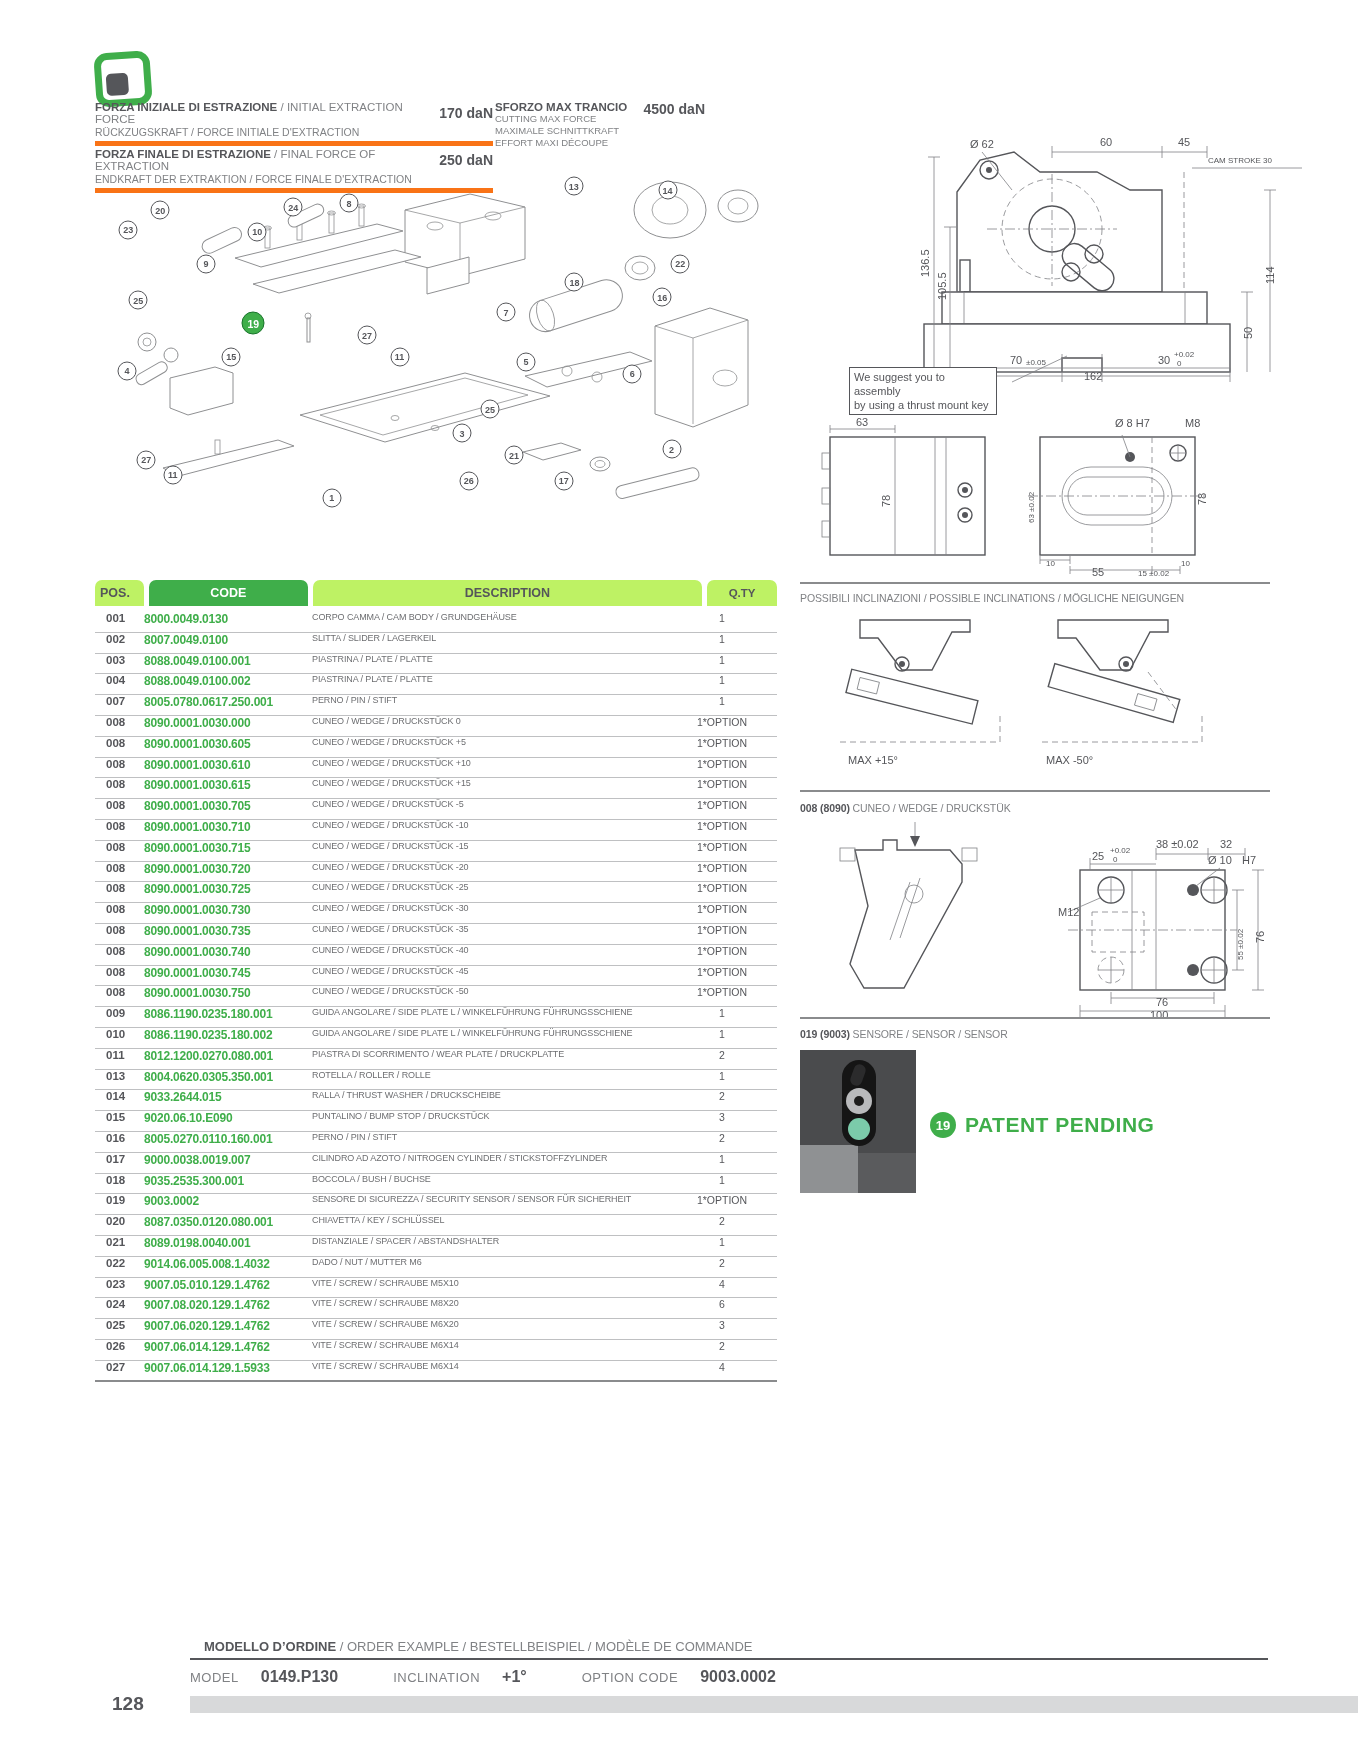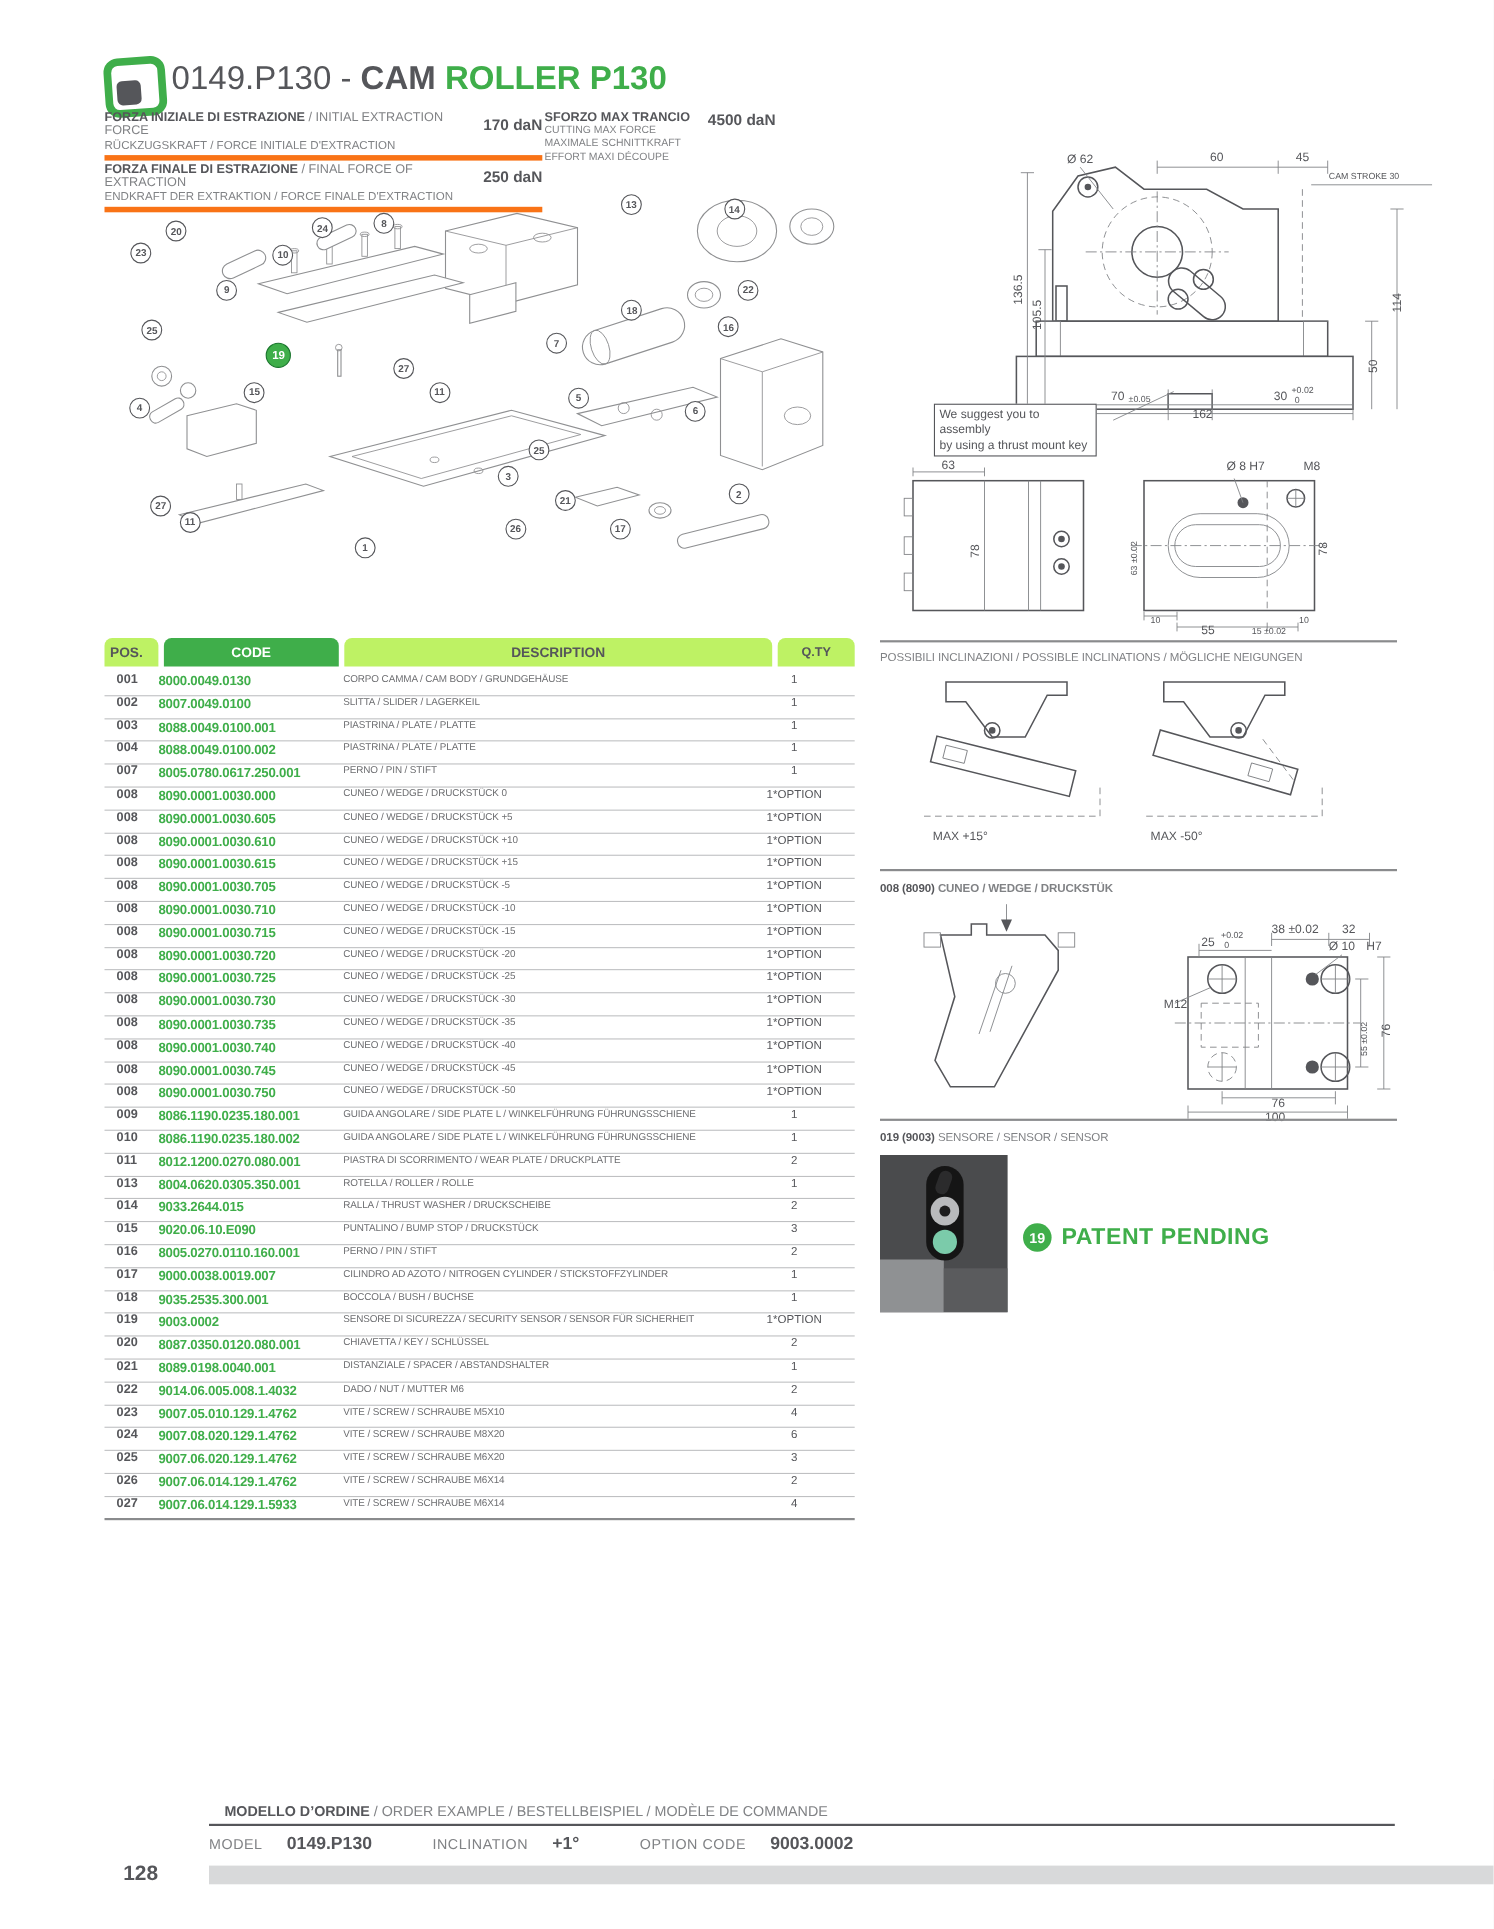--- a/index.html
+++ b/index.html
@@ -97,23 +97,20 @@
   .page-num{position:absolute;left:112px;top:1693px;font-size:19px;font-weight:bold;color:#55565a;}
   .page-bar{position:absolute;left:190px;top:1696px;width:1168px;height:17px;background:#d8d9da;}
 </style>
 </head>
 <body>
 
 <div class="page">
 
   <div class="logo">
     <div class="logo-inner"></div>
-  </div>
-  <div class="title">
-    <span class="t-code">0149.P130 - </span><span class="t-dark">CAM</span><span class="t-green"> ROLLER P130</span>
   </div>
 
   <div class="specs">
     <div class="spec-row">
       <div class="spec-text">
         <div class="spec-line1"><b>FORZA INIZIALE DI ESTRAZIONE</b><span> / INITIAL EXTRACTION FORCE</span></div>
         <div class="spec-line2">RÜCKZUGSKRAFT / FORCE INITIALE D'EXTRACTION</div>
       </div>
       <div class="spec-val">170 daN</div>
     </div>
@@ -582,21 +579,21 @@
         </g>
       <circle class="dl" cx="128" cy="52" r="7"></circle>
         <circle cx="128" cy="52" r="3" fill="#55565a"></circle>
       <path class="dl2 dash" d="M44,130 h160 v-28 M150,60 l30,40"></path>
     </g>
   <text x="48" y="152" class="dim">MAX +15°</text>
       <text x="246" y="152" class="dim">MAX -50°</text>
     </svg>
 
   <div class="divider" style="top:790px;"></div>
-  <div class="sec-head" style="top:802px;font-weight:bold;"><b>008 (8090)</b><span> CUNEO / WEDGE / DRUCKSTÜK</span></div>
+  <div class="sec-head" style="top:802px;"><b>008 (8090)</b><span> CUNEO / WEDGE / DRUCKSTÜK</span></div>
   <svg class="drawing" style="left:800px;top:820px;" width="470" height="200" viewBox="0 0 470 200">
     <path class="dl2" d="M115,2 v18"></path>
       <polygon points="110,16 120,16 115,27" fill="#55565a"></polygon>
     <path class="dl" d="M55,30 h28 v-10 h14 v10 h53 l12,14 v18 l-58,106 h-40 l-14,-24 l18,-58 z"></path>
     <g class="dl2">
         <rect x="40" y="28" width="15" height="13"></rect>
         <rect x="162" y="28" width="15" height="13"></rect>
       </g>
     <path class="dl2" d="M110,62 l-20,58 M120,58 l-20,60"></path>
     <circle class="dl2" cx="114" cy="74" r="9"></circle>

